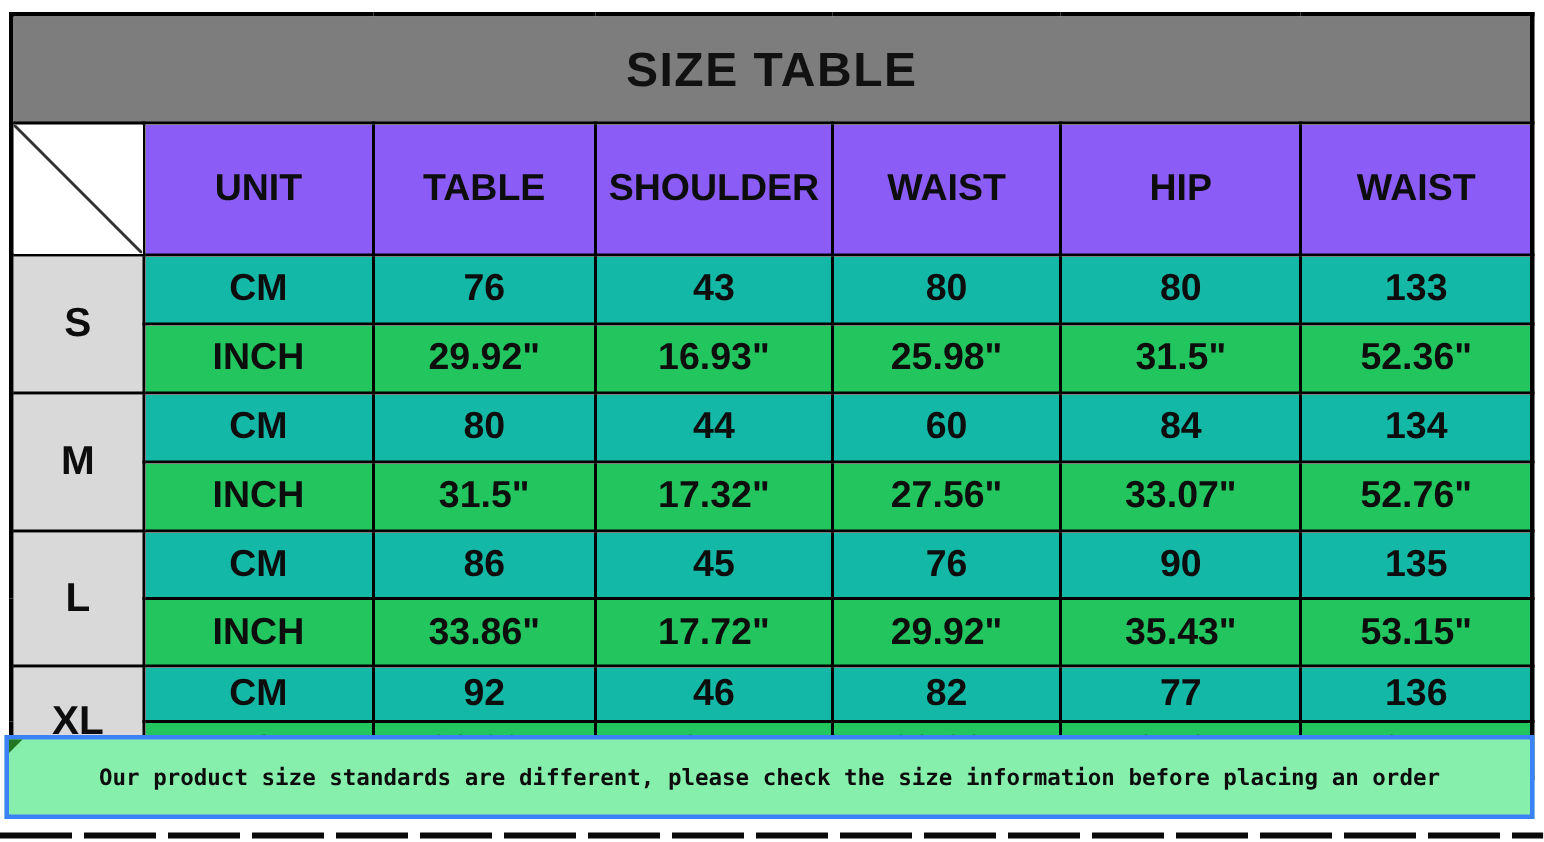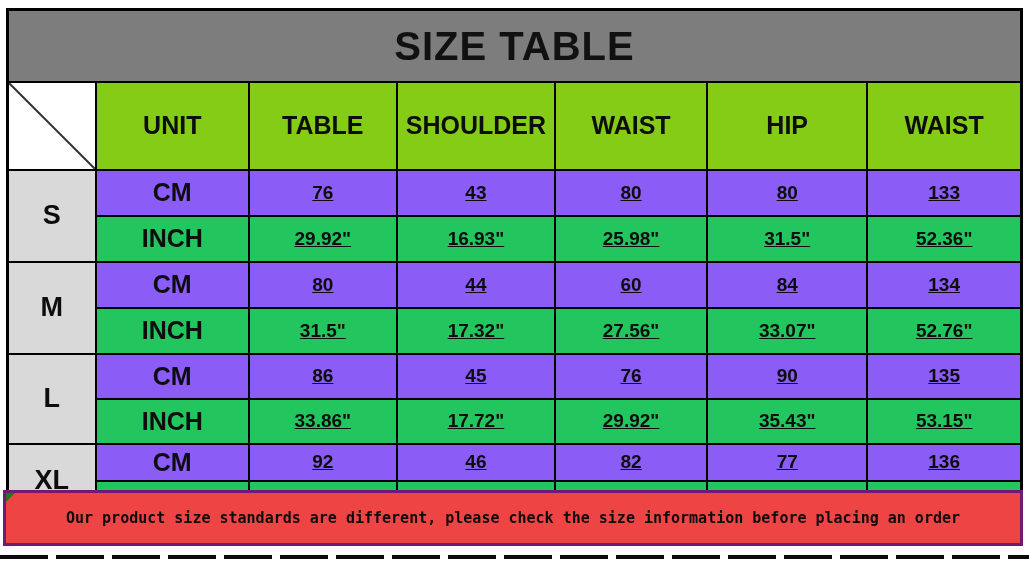--- a/index.html
+++ b/index.html
@@ -21,52 +21,52 @@
   table.size-table td,table.size-table th{
     border:2px solid #000;
     text-align:center;
     vertical-align:middle;
     padding:0;
     overflow:hidden;
   }
   td.title-bar{
     height:70px;
     background:#7d7d7d;
-    font-size:40px;
+    font-size:32px;
     font-weight:bold;
     letter-spacing:1px;
     color:#111;
   }
   th.col-head{
     height:58px;
-    background:#84cc16;
+    background:#8b5cf6;
     font-size:25px;
     font-weight:bold;
   }
   td.corner{background:#ffffff;position:relative;padding:0;}
   td.corner svg{display:block;width:100%;height:100%;}
   td.size-label{
     background:#d9d9d9;
     font-size:27px;
     font-weight:bold;
   }
   td.unit-cell{font-size:25px;font-weight:bold;}
-  td.val-cell{font-size:19px;font-weight:bold;text-decoration:underline;}
-  tr.row-cm td{background:#8b5cf6;height:44px;}
+  td.val-cell{font-size:25px;font-weight:bold;}
+  tr.row-cm td{background:#14b8a6;height:44px;}
   tr.row-inch td{background:#22c55e;height:44px;}
   tr.row-cm.l td{height:43px;}
   tr.row-inch.l td{height:43px;}
   tr.row-cm.xl td{height:35px;}
   tr.row-inch.xl td{height:35px;}
   tr td.size-label{background:#d9d9d9;}
   .note-box{
     position:absolute;
     left:3px;right:6px;top:490px;height:50px;
-    border:3px solid #701a75;
-    background:#ef4444;
+    border:3px solid #3b82f6;
+    background:#86efac;
     display:flex;align-items:center;justify-content:center;
   }
   .note-text{
     font-family:"DejaVu Sans Mono","Liberation Mono",monospace;
     font-weight:bold;
     font-size:15px;
     letter-spacing:0px;
     white-space:nowrap;
   }
   .corner-marker{

